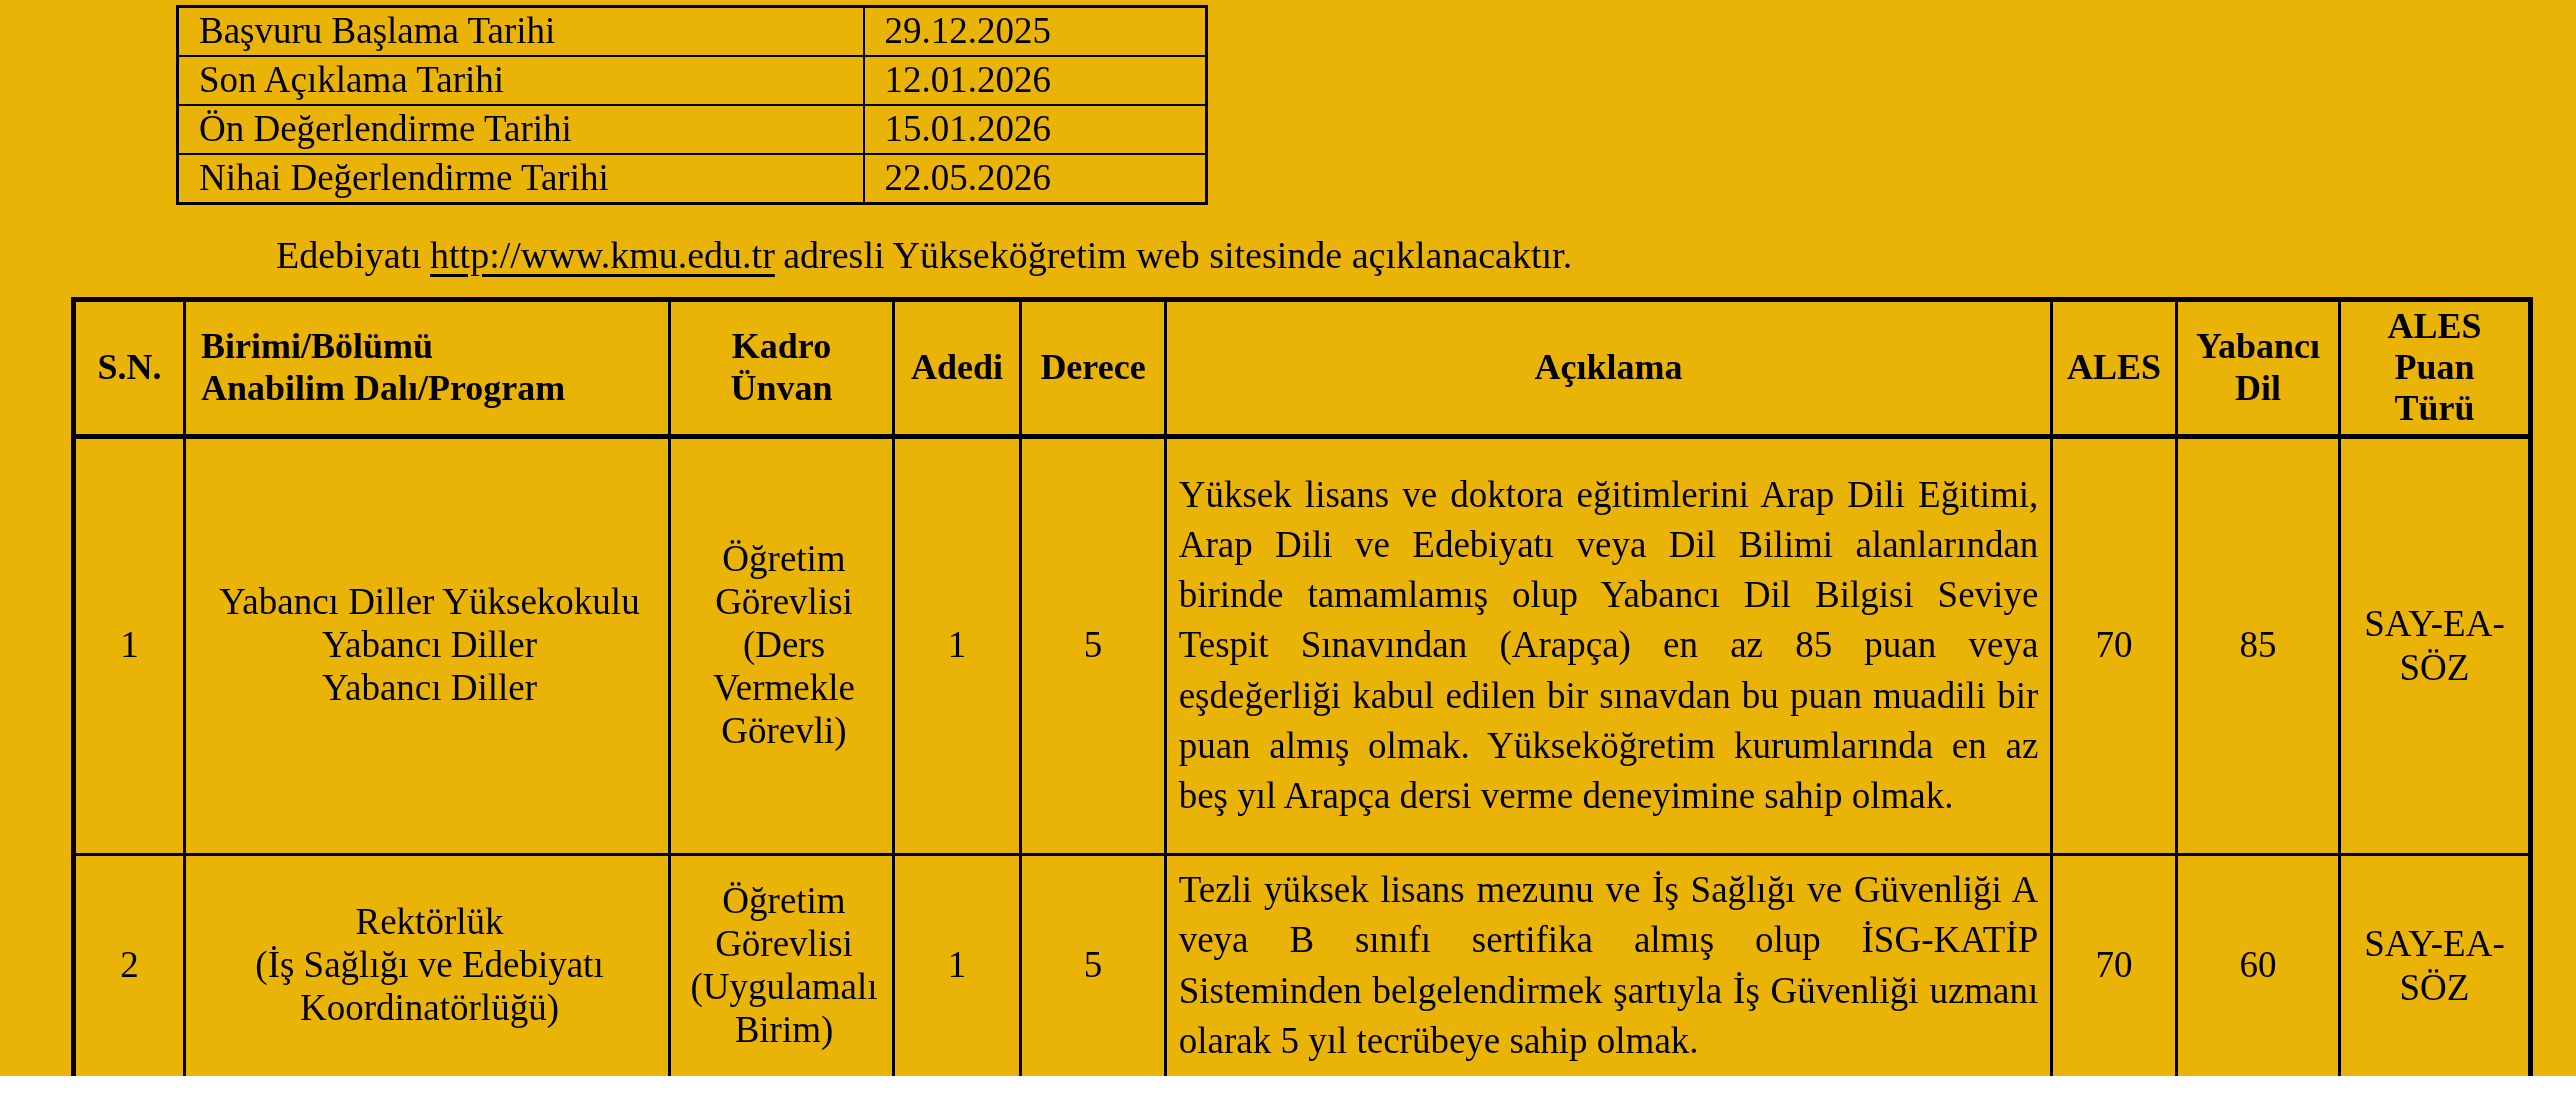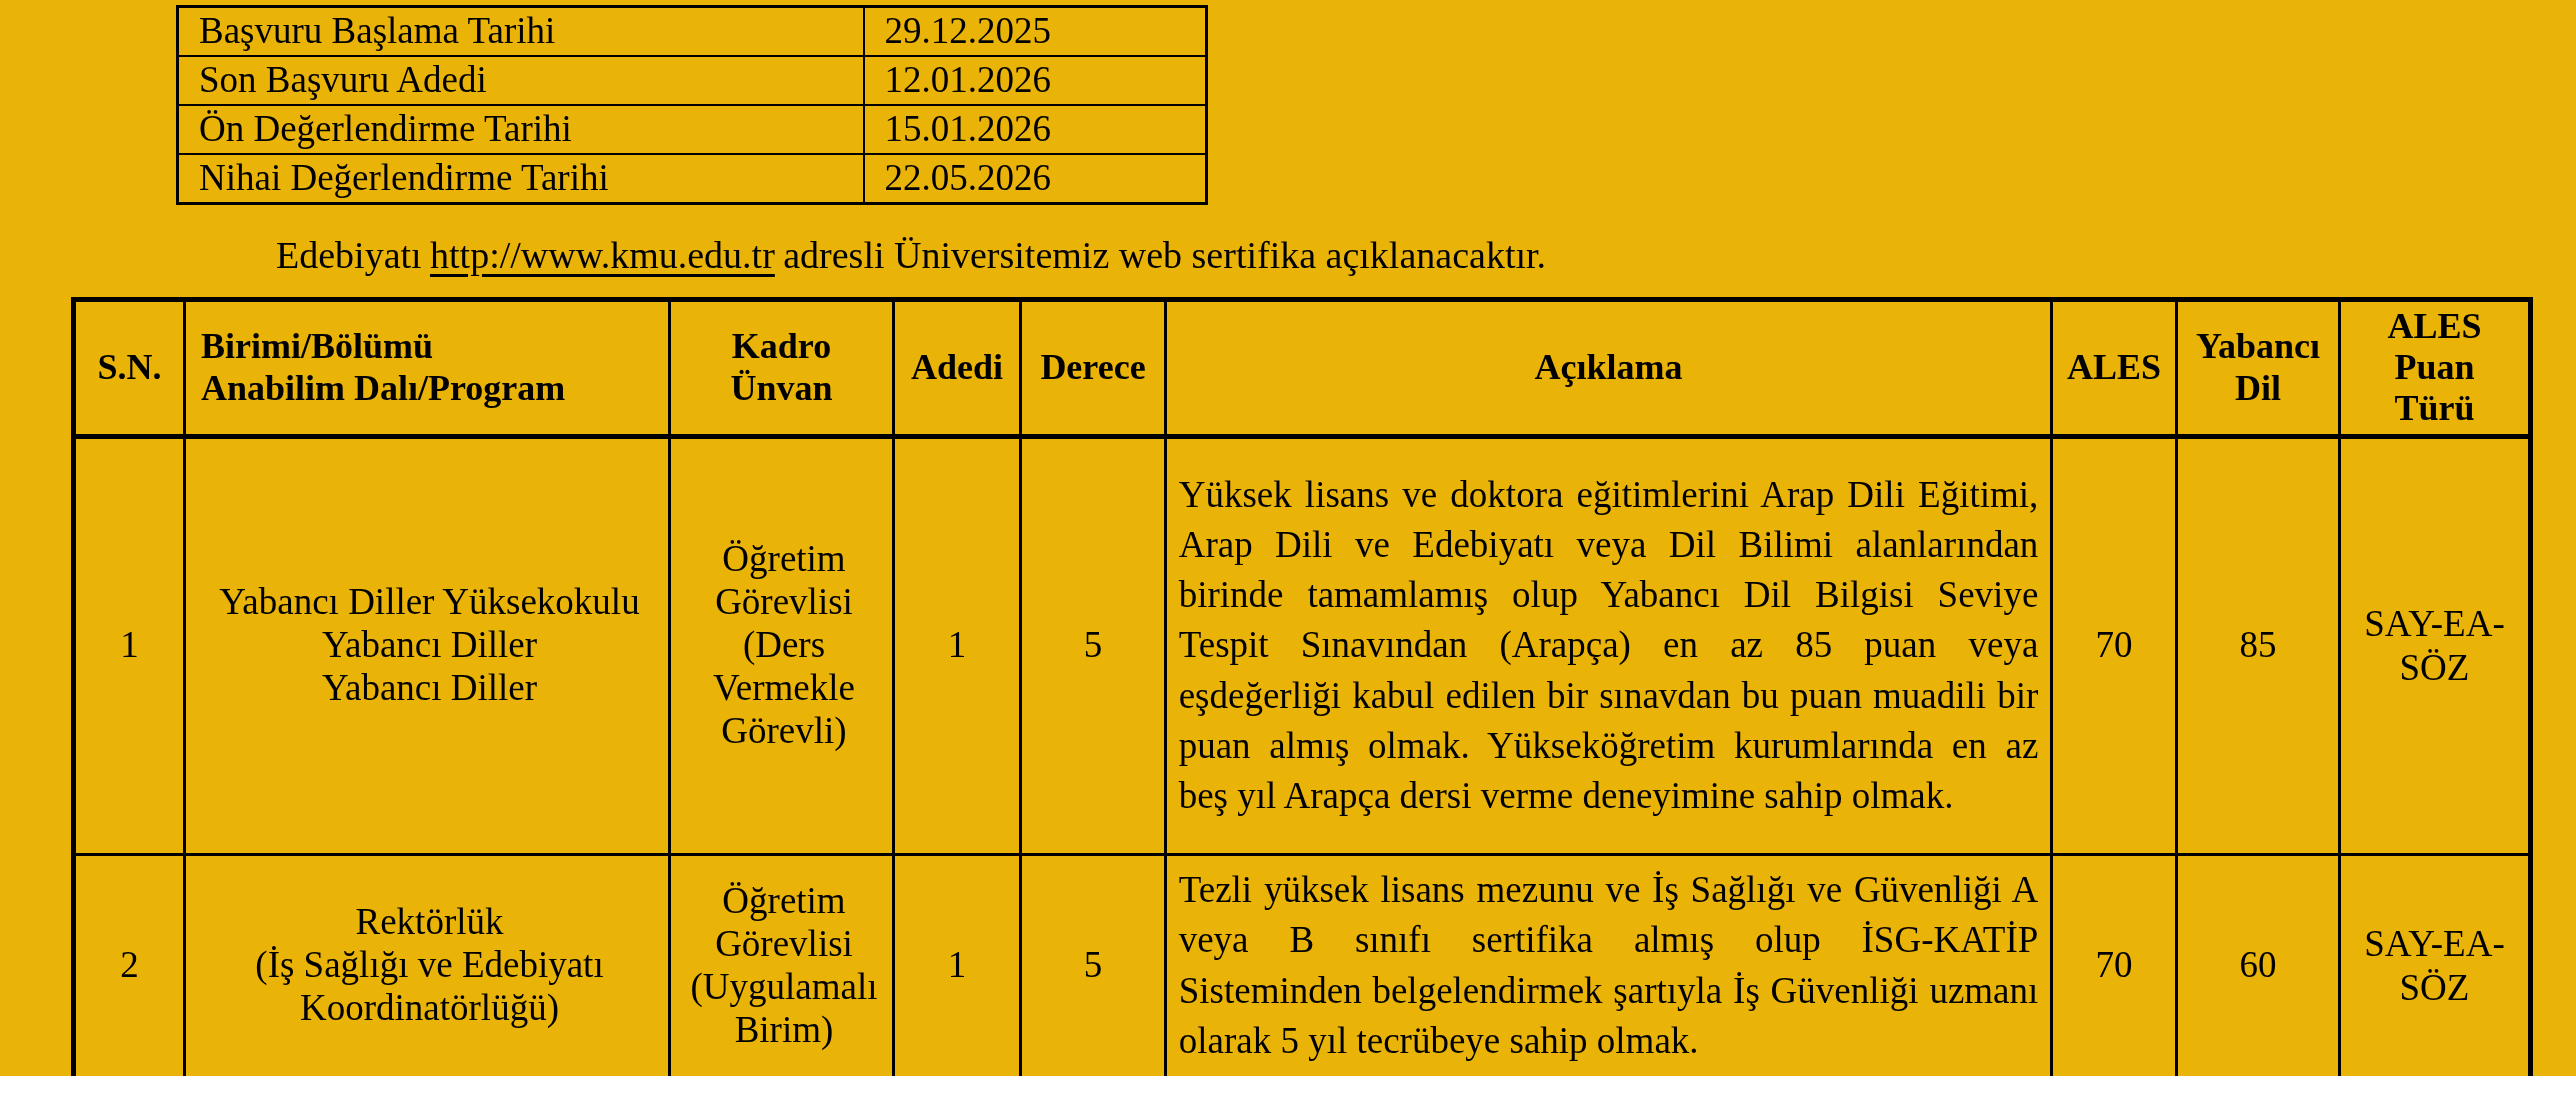--- a/index.html
+++ b/index.html
@@ -73,35 +73,35 @@
     <colgroup>
         <col style="width:686px">
         <col style="width:343px">
       </colgroup>
     <tbody>
       <tr>
         <td>Başvuru Başlama Tarihi</td>
         <td>29.12.2025</td>
       </tr>
       <tr>
-        <td>Son Başvuru Adedi</td>
+        <td>Son Açıklama Tarihi</td>
         <td>12.01.2026</td>
       </tr>
       <tr>
         <td>Ön Değerlendirme Tarihi</td>
         <td>15.01.2026</td>
       </tr>
       <tr>
         <td>Nihai Değerlendirme Tarihi</td>
         <td>22.05.2026</td>
       </tr>
     </tbody>
   </table>
 
-  <p class="note"><span>Edebiyatı</span><a class="url">http://www.kmu.edu.tr</a><span>adresli Üniversitemiz web sertifika açıklanacaktır.</span></p>
+  <p class="note"><span>Edebiyatı</span><a class="url">http://www.kmu.edu.tr</a><span>adresli Yükseköğretim web sitesinde açıklanacaktır.</span></p>
 
   <table class="pos-table">
     <colgroup>
       <col style="width:111px">
         <col style="width:485px">
         <col style="width:224px">
       <col style="width:127px">
         <col style="width:145px">
         <col style="width:886px">
       <col style="width:125px">

